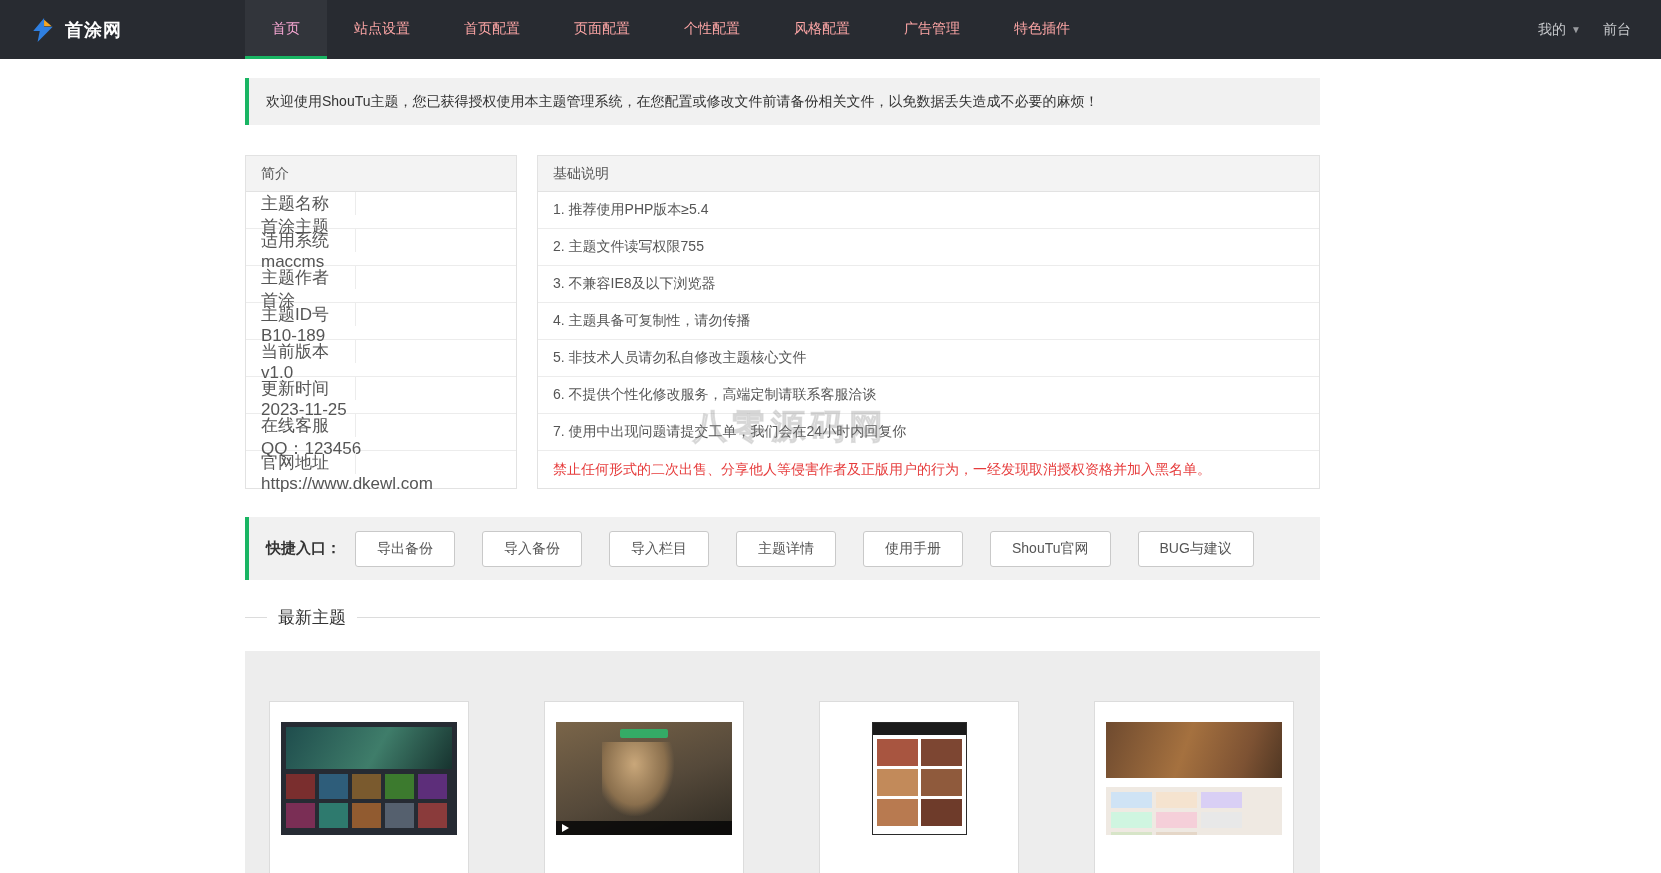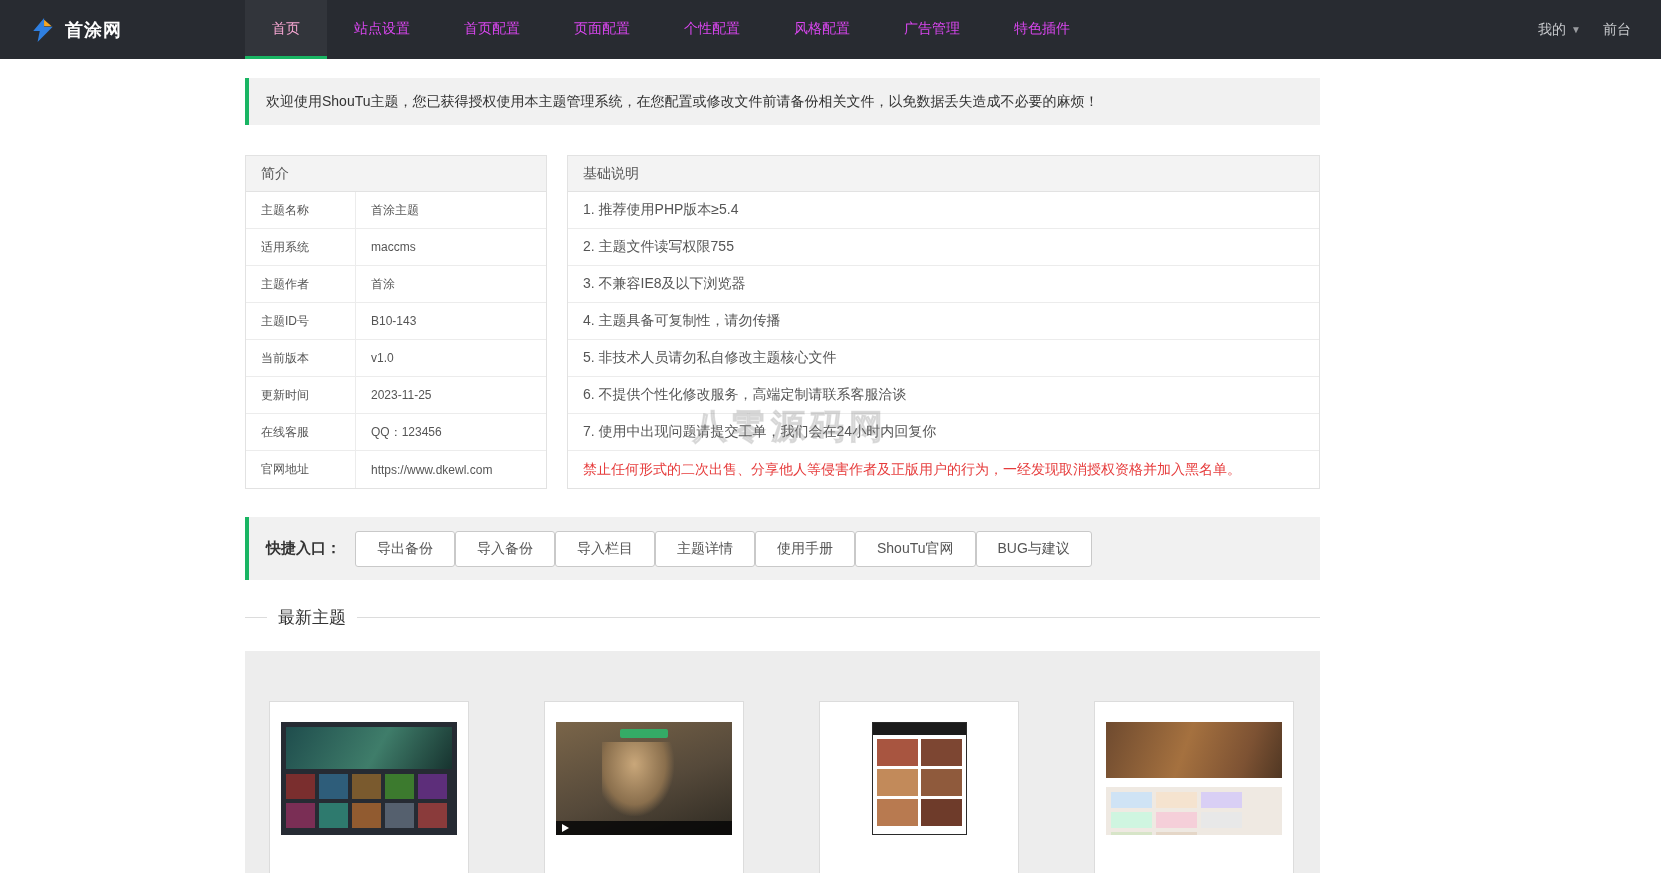--- a/index.html
+++ b/index.html
@@ -8,50 +8,50 @@
     width:1661px; height:873px; overflow:hidden; position:relative;
     background:#fff;
     font-family:"Liberation Sans","DejaVu Sans",sans-serif;
     color:#555;
   }
   
   .navbar { height:59px; background:#282b31; display:flex; align-items:stretch; }
   .logo { display:flex; align-items:center; gap:9px; padding:0 30px; width:215px; }
   .logo-text { color:#fff; font-size:18px; font-weight:bold; letter-spacing:1px; white-space:nowrap; }
   .nav-items { display:flex; list-style:none; margin:0 0 0 30px; padding:0; }
-  .nav-item { padding:0 27px; line-height:56px; height:59px; font-size:14px; color:#d946ef; cursor:pointer; white-space:nowrap; }
+  .nav-item { padding:0 27px; line-height:56px; height:59px; font-size:14px; color:#fca5a5; cursor:pointer; white-space:nowrap; }
   .nav-item.active { color:#f9a8d4; background:rgba(255,255,255,0.05); border-bottom:3px solid #19b563; }
   .nav-right { margin-left:auto; display:flex; align-items:center; gap:22px; padding-right:30px; font-size:14px; color:#c6c8cb; }
   .nav-right .item { cursor:pointer; display:flex; align-items:center; gap:5px; white-space:nowrap; }
   .caret { font-size:10px; color:#9a9ca0; }
   
   .container { width:1075px; margin-left:245px; }
   
   .alert { margin-top:19px; background:#f1f1f1; border-left:4px solid #19b563; height:47px;
            display:flex; align-items:center; padding-left:17px; font-size:14px; color:#333; }
   
   .panels { display:flex; gap:20px; margin-top:30px; }
   .panel { border:1px solid #e2e2e2; background:#fff; }
   .panel-header { height:36px; line-height:35px; background:#f3f3f3; border-bottom:1px solid #e2e2e2;
                   padding:0 15px; font-size:14px; color:#555; }
-  .panel-intro { width:302px; flex-shrink:0; }
+  .panel-intro { width:272px; flex-shrink:0; }
   .panel-notes { flex:1; }
-  .trow { height:37px; display:flex; align-items:stretch; border-bottom:1px solid #ececec; font-size:12px; color:#555; }
+  .trow { height:37px; display:flex; align-items:stretch; border-bottom:1px solid #ececec; font-size:17px; color:#555;flex-direction:column; }
   .trow:last-child { border-bottom:none; }
   .tlabel { width:110px; border-right:1px solid #ececec; display:flex; align-items:center; padding-left:15px; flex-shrink:0; }
   .tvalue { display:flex; align-items:center; padding-left:15px; }
   .nrow { height:37px; display:flex; align-items:center; padding:0 15px; border-bottom:1px solid #ececec; font-size:14px; color:#555; }
   .nrow:last-child { border-bottom:none; }
   .nrow.warning { color:#e63c3c; }
   
   .quick { margin-top:28px; background:#f1f1f1; border-left:4px solid #19b563; height:63px;
            display:flex; align-items:center; padding-left:17px; }
   .quick-label { font-size:15px; color:#333; font-weight:bold; margin-right:14px; white-space:nowrap; }
   .qbtn { height:36px; background:#fff; border:1px solid #c9c9c9; border-radius:3px; padding:0 21px;
-          margin-right:0; font-size:14px; color:#555; cursor:pointer; font-family:inherit; white-space:nowrap; }
+          margin-right:27px; font-size:14px; color:#555; cursor:pointer; font-family:inherit; white-space:nowrap; }
   
   .section { margin-top:26px; display:flex; align-items:center; color:#333; font-size:17px; }
   .line { height:1px; background:#dcdcdc; }
   .line-l { width:22px; margin-right:11px; }
   .line-r { flex:1; margin-left:11px; }
   
   .latest { margin-top:22px; background:#ededed; padding:50px 24px 60px; display:flex; gap:75px; }
   .card { width:200px; height:300px; background:#fff; border:1px solid #dcdcdc; padding:20px 11px 0;
           display:flex; justify-content:center; align-items:flex-start; cursor:pointer; }
   .thumb { height:113px; width:100%; position:relative; overflow:hidden; }
@@ -151,21 +151,21 @@
       <div class="trow">
         <div class="tlabel">适用系统</div>
         <div class="tvalue">maccms</div>
       </div>
       <div class="trow">
         <div class="tlabel">主题作者</div>
         <div class="tvalue">首涂</div>
       </div>
       <div class="trow">
         <div class="tlabel">主题ID号</div>
-        <div class="tvalue">B10-143</div>
+        <div class="tvalue">B10-189</div>
       </div>
       <div class="trow">
         <div class="tlabel">当前版本</div>
         <div class="tvalue">v1.0</div>
       </div>
       <div class="trow">
         <div class="tlabel">更新时间</div>
         <div class="tvalue">2023-11-25</div>
       </div>
       <div class="trow">

